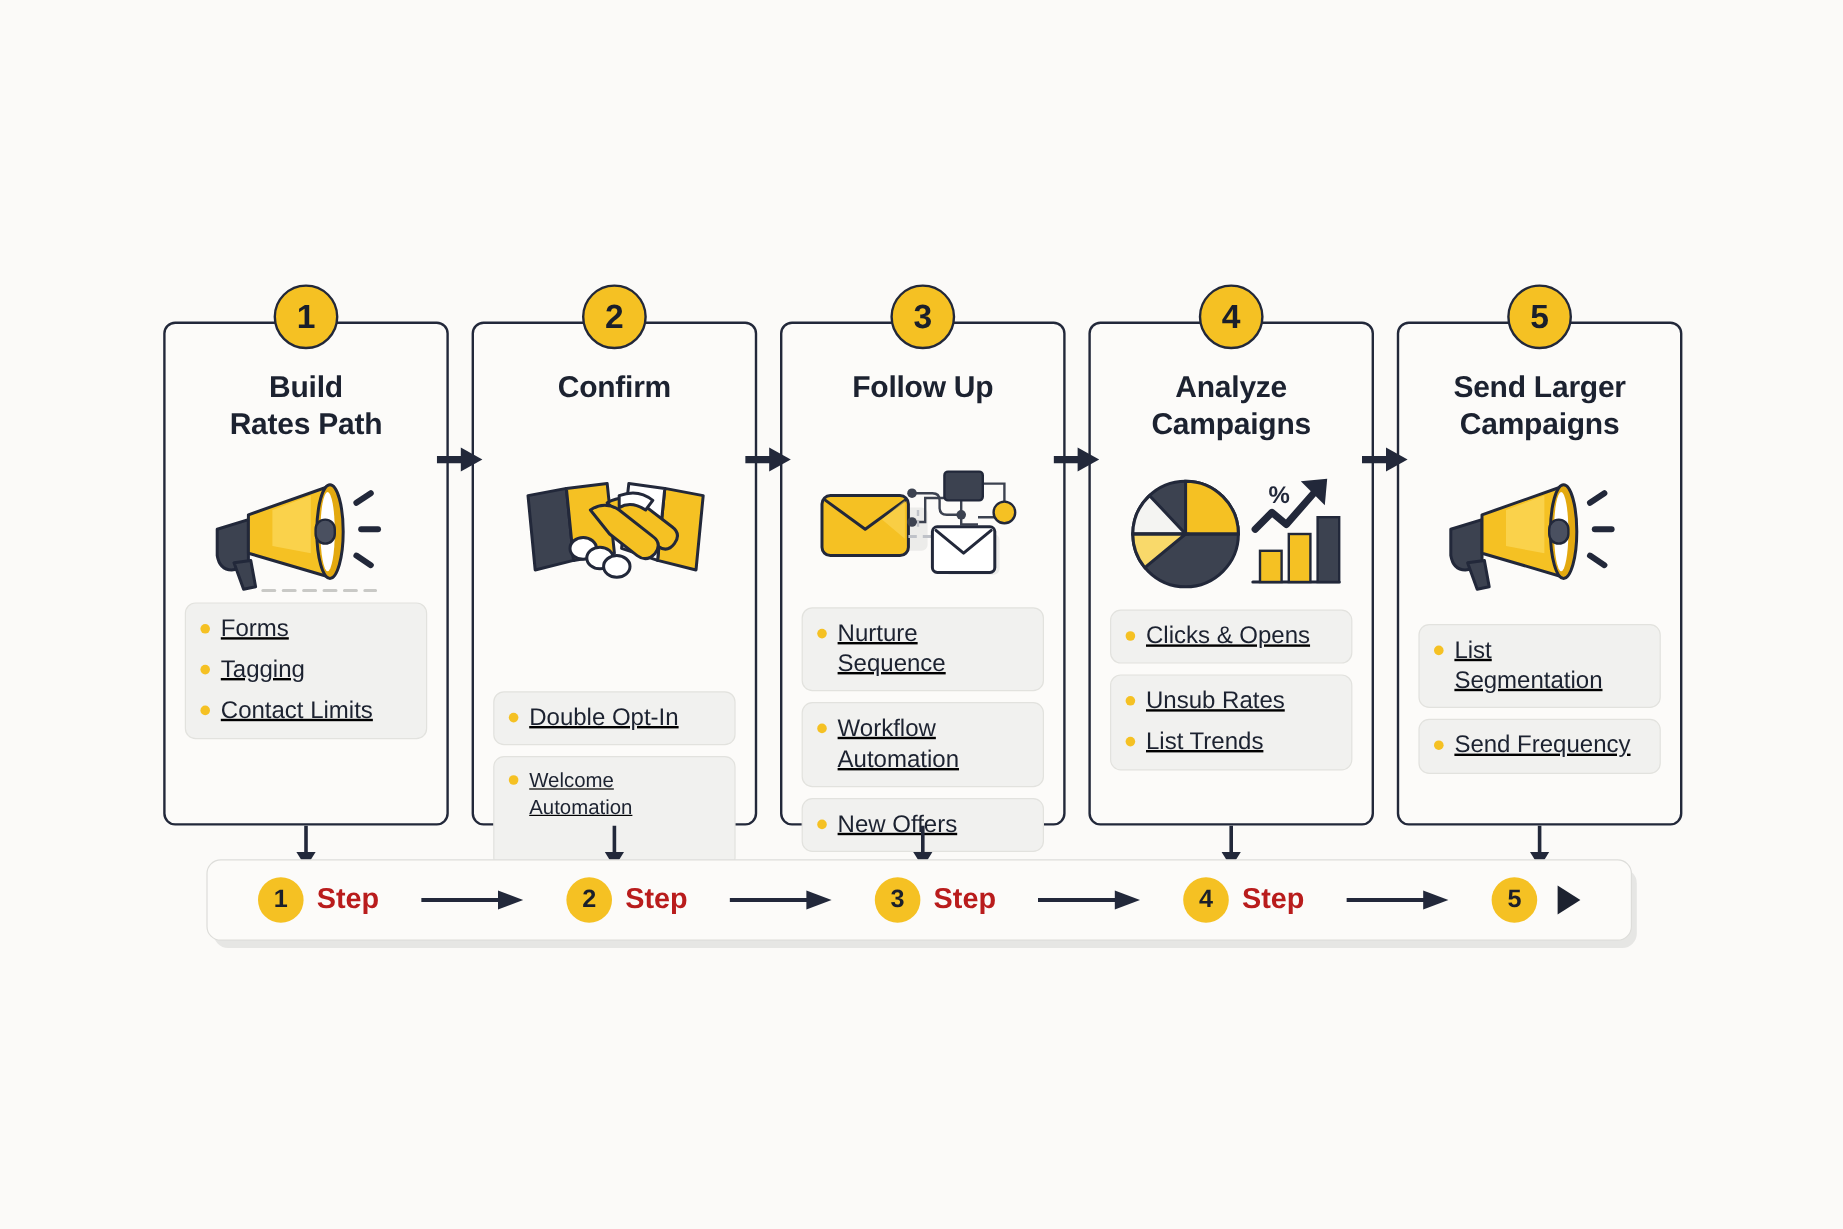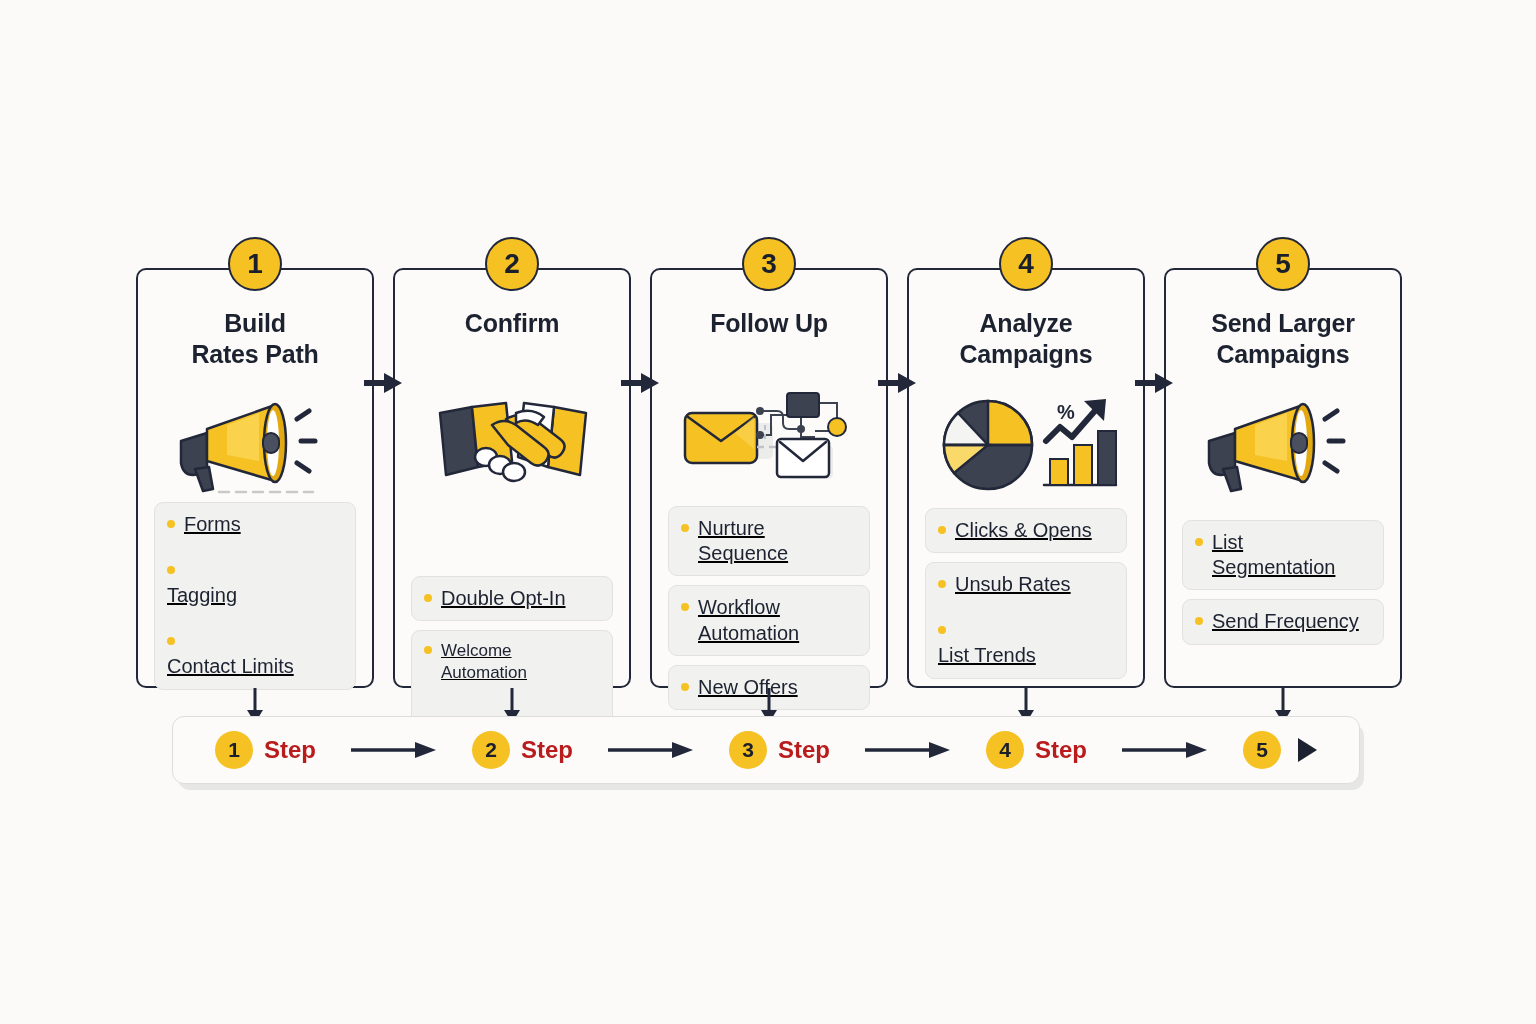--- a/index.html
+++ b/index.html
@@ -79,21 +79,21 @@
     border:1.5px solid #E2E2DE;
     border-radius:9px;
     padding:9px 12px;
     box-sizing:border-box;
   }
   .pill .row{
     display:flex;align-items:flex-start;gap:9px;
     font-size:20px;color:#1C2230;
     line-height:1.26;
   }
-  .pill .row + .row{margin-top:21px;flex-direction:column;}
+  .pill .row + .row{margin-top:9px;}
   .pill .row.small{font-size:17px;}
   .dot{
     flex:none;
     width:8px;height:8px;border-radius:50%;
     background:#F5C123;
     margin-top:8px;
   }
   .pill .row.small .dot{margin-top:6px;}
 
   

